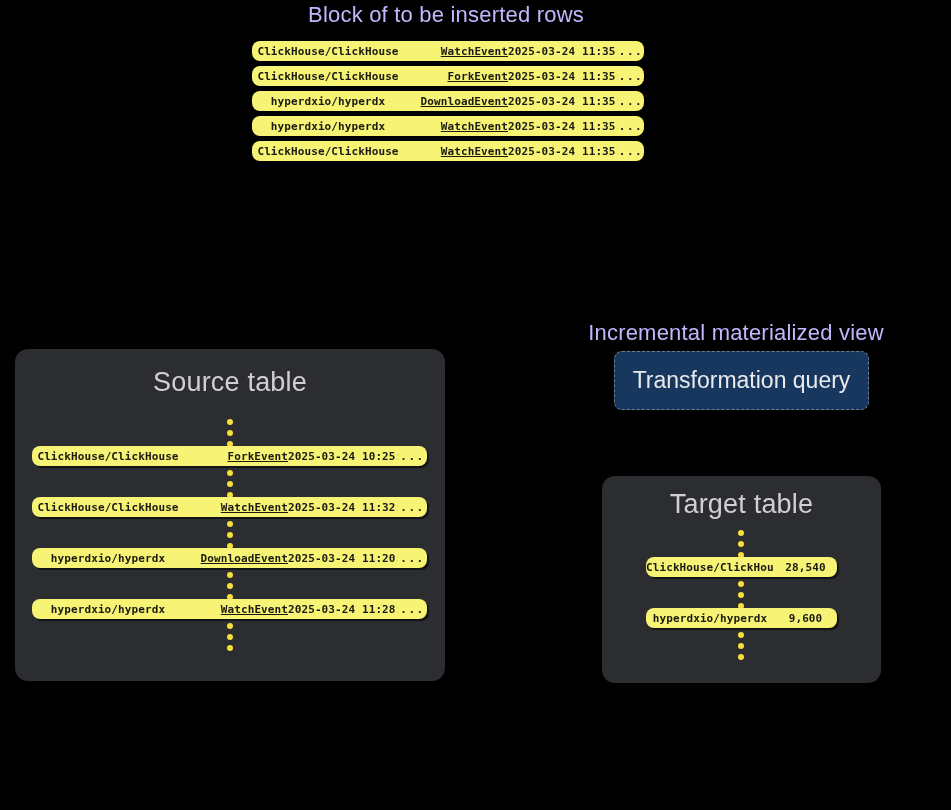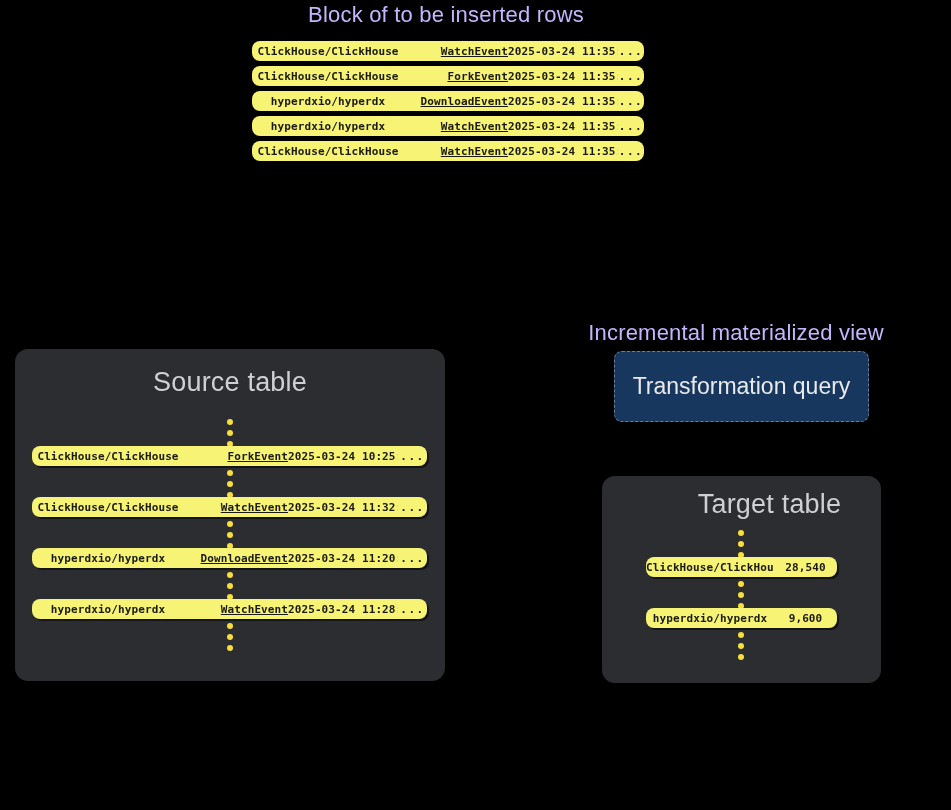--- a/index.html
+++ b/index.html
@@ -193,25 +193,25 @@
 </div>
 
 <div class="dots" style="left:227px; top:623px; height:28px;">
   <i></i>
     <i></i>
     <i></i>
 </div>
 
 <div class="heading" style="left:521px; top:308px; width:430px;margin-top:12px;">Incremental materialized view</div>
 
-<div class="query-box" style="left:614px; top:351px; width:255px; height:71px;">Transformation query</div>
+<div class="query-box" style="left:614px; top:351px; width:255px; height:59px;">Transformation query</div>
 
 <div class="card" style="left:602px; top:476px; width:279px; height:207px;"></div>
 
-<div class="heading card-title" style="left:602px; top:489px; width:279px;margin-left:28px;">Target table</div>
+<div class="heading card-title" style="left:602px; top:489px; width:279px;">Target table</div>
 
 <div class="dots" style="left:738px; top:530px; height:28px;">
   <i></i>
     <i></i>
     <i></i>
 </div>
 
 <div class="row target" style="left:646px; top:557px; width:191px;">
   <span class="cell t-repo">ClickHouse/ClickHouse</span>
   <span class="cell t-count">28,540</span>

